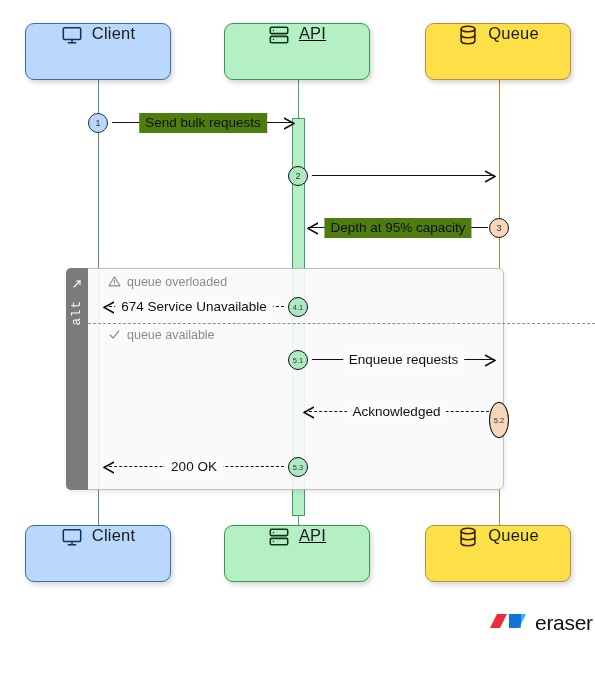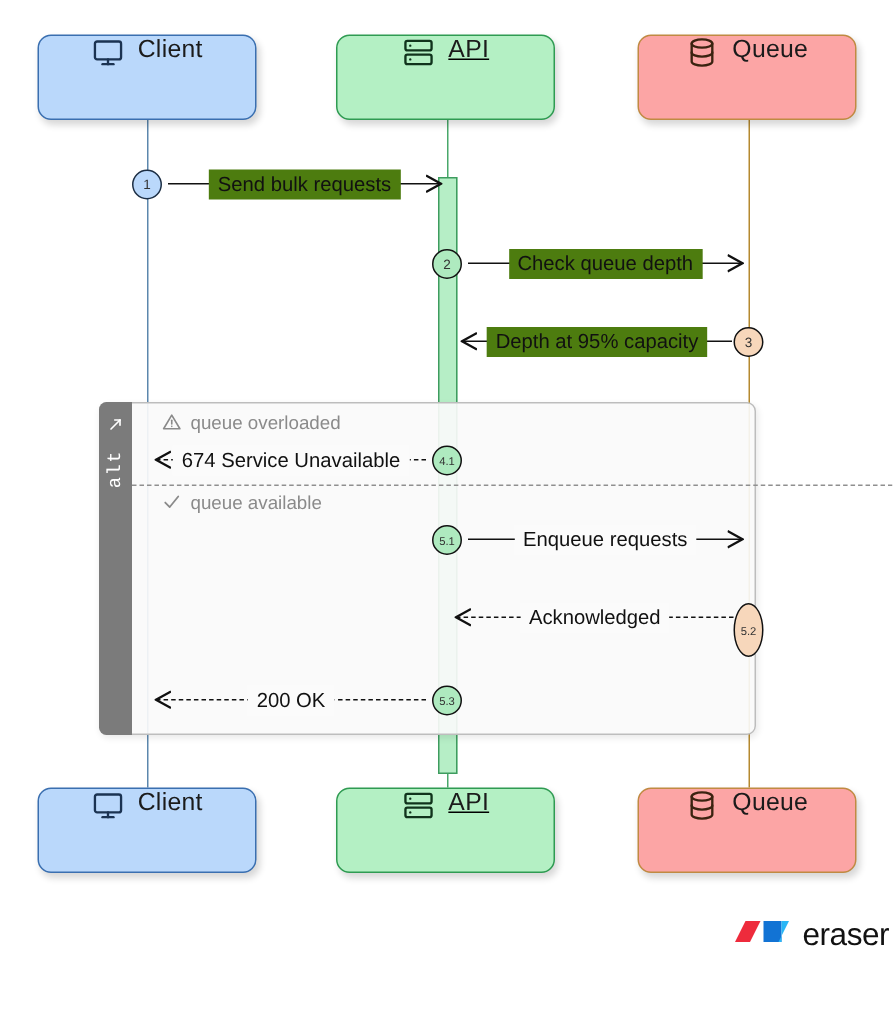--- a/index.html
+++ b/index.html
@@ -21,21 +21,21 @@
     display:flex;align-items:flex-start;justify-content:center;
     gap:9px;
     box-sizing:border-box;
     box-shadow:2px 3px 5px rgba(0,0,0,0.16);
   }
   .participant .pname{
     font-size:16.5px;color:#1b1b1b;letter-spacing:.2px;
   }
   .p-client{background:#bad8fb;border-color:#3a6fb0;}
   .p-api{background:#b4f0c4;border-color:#2f9b52;text-decoration:underline;}
-  .p-queue{background:#fca5a5;border-color:#c08a42;}
+  .p-queue{background:#fde047;border-color:#c08a42;}
 
   .picon{width:22px;height:22px;display:block;}
 
   
   .lifeline{position:absolute;width:0;border-left:1.3px solid;}
   .ll-client{border-color:#5c87ad;}
   .ll-api{border-color:#49a86a;}
   .ll-queue{border-color:#b5892f;}
 
   
@@ -211,21 +211,20 @@
     <span>1</span>
   </div>
 
   <div class="msg" style="left:312px;top:166px;width:183px;">
     <div class="line"></div>
     <span class="arrowR">
       <svg width="11" height="13" viewBox="0 0 11 13">
           <path d="M0 1 L10 6.5 L0 12" fill="none" stroke="#111" stroke-width="1.6"></path>
         </svg>
     </span>
-    <span class="label">Check queue depth</span>
   </div>
   <div class="badge b-green" style="left:288px;top:166px;width:20px;height:20px;">
     <span>2</span>
   </div>
 
   <div class="msg" style="left:308px;top:218px;width:180px;">
     <div class="line"></div>
     <span class="arrowL">
       <svg width="11" height="13" viewBox="0 0 11 13">
           <path d="M11 1 L1 6.5 L11 12" fill="none" stroke="#111" stroke-width="1.6"></path>

